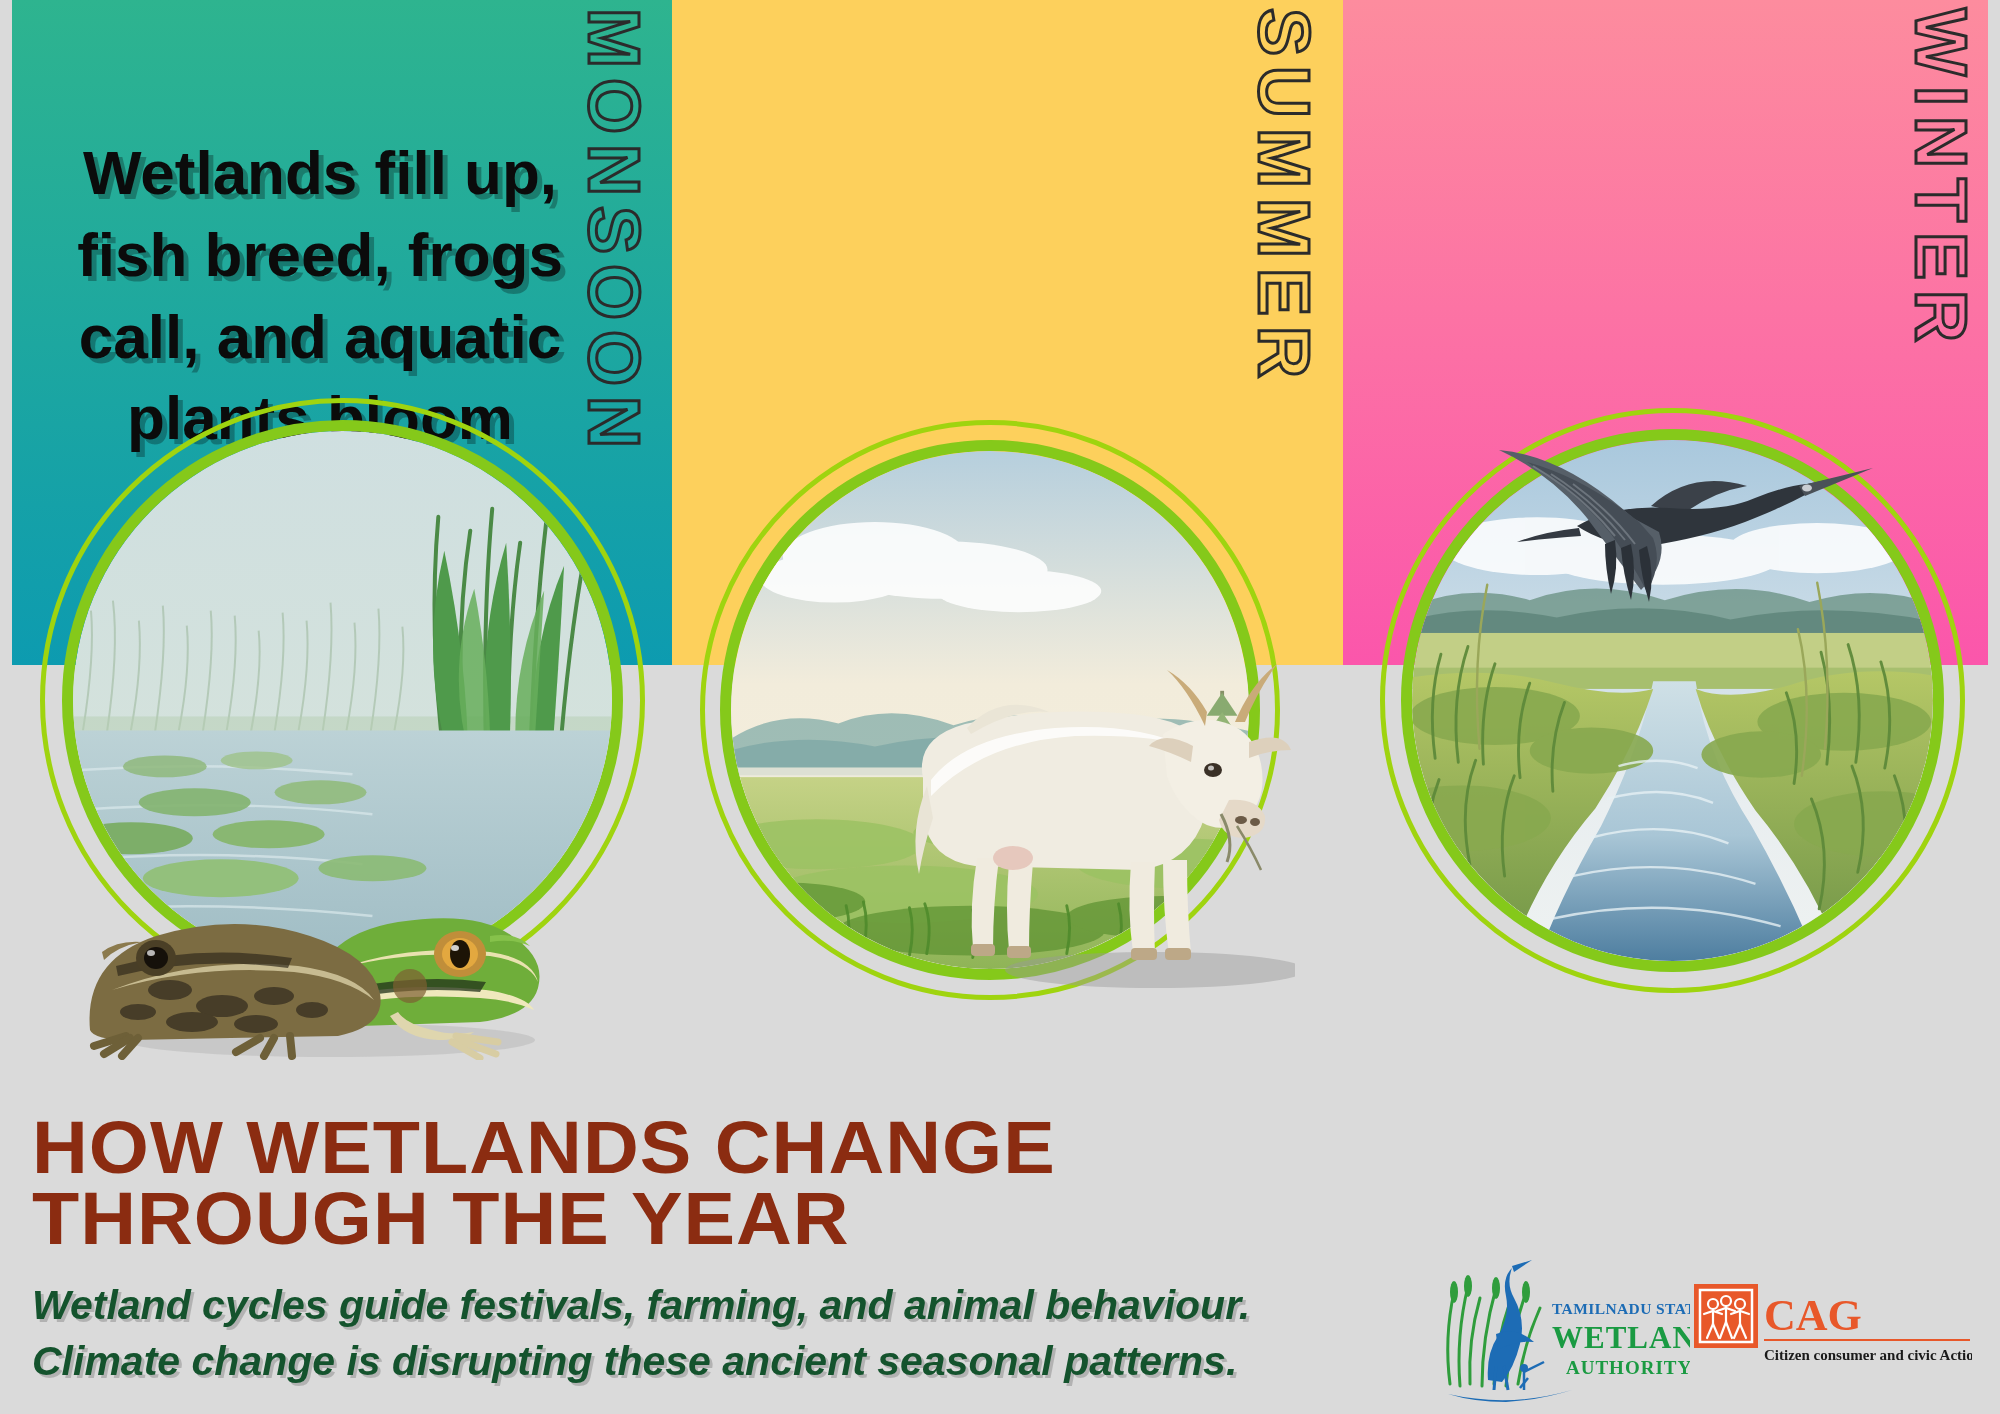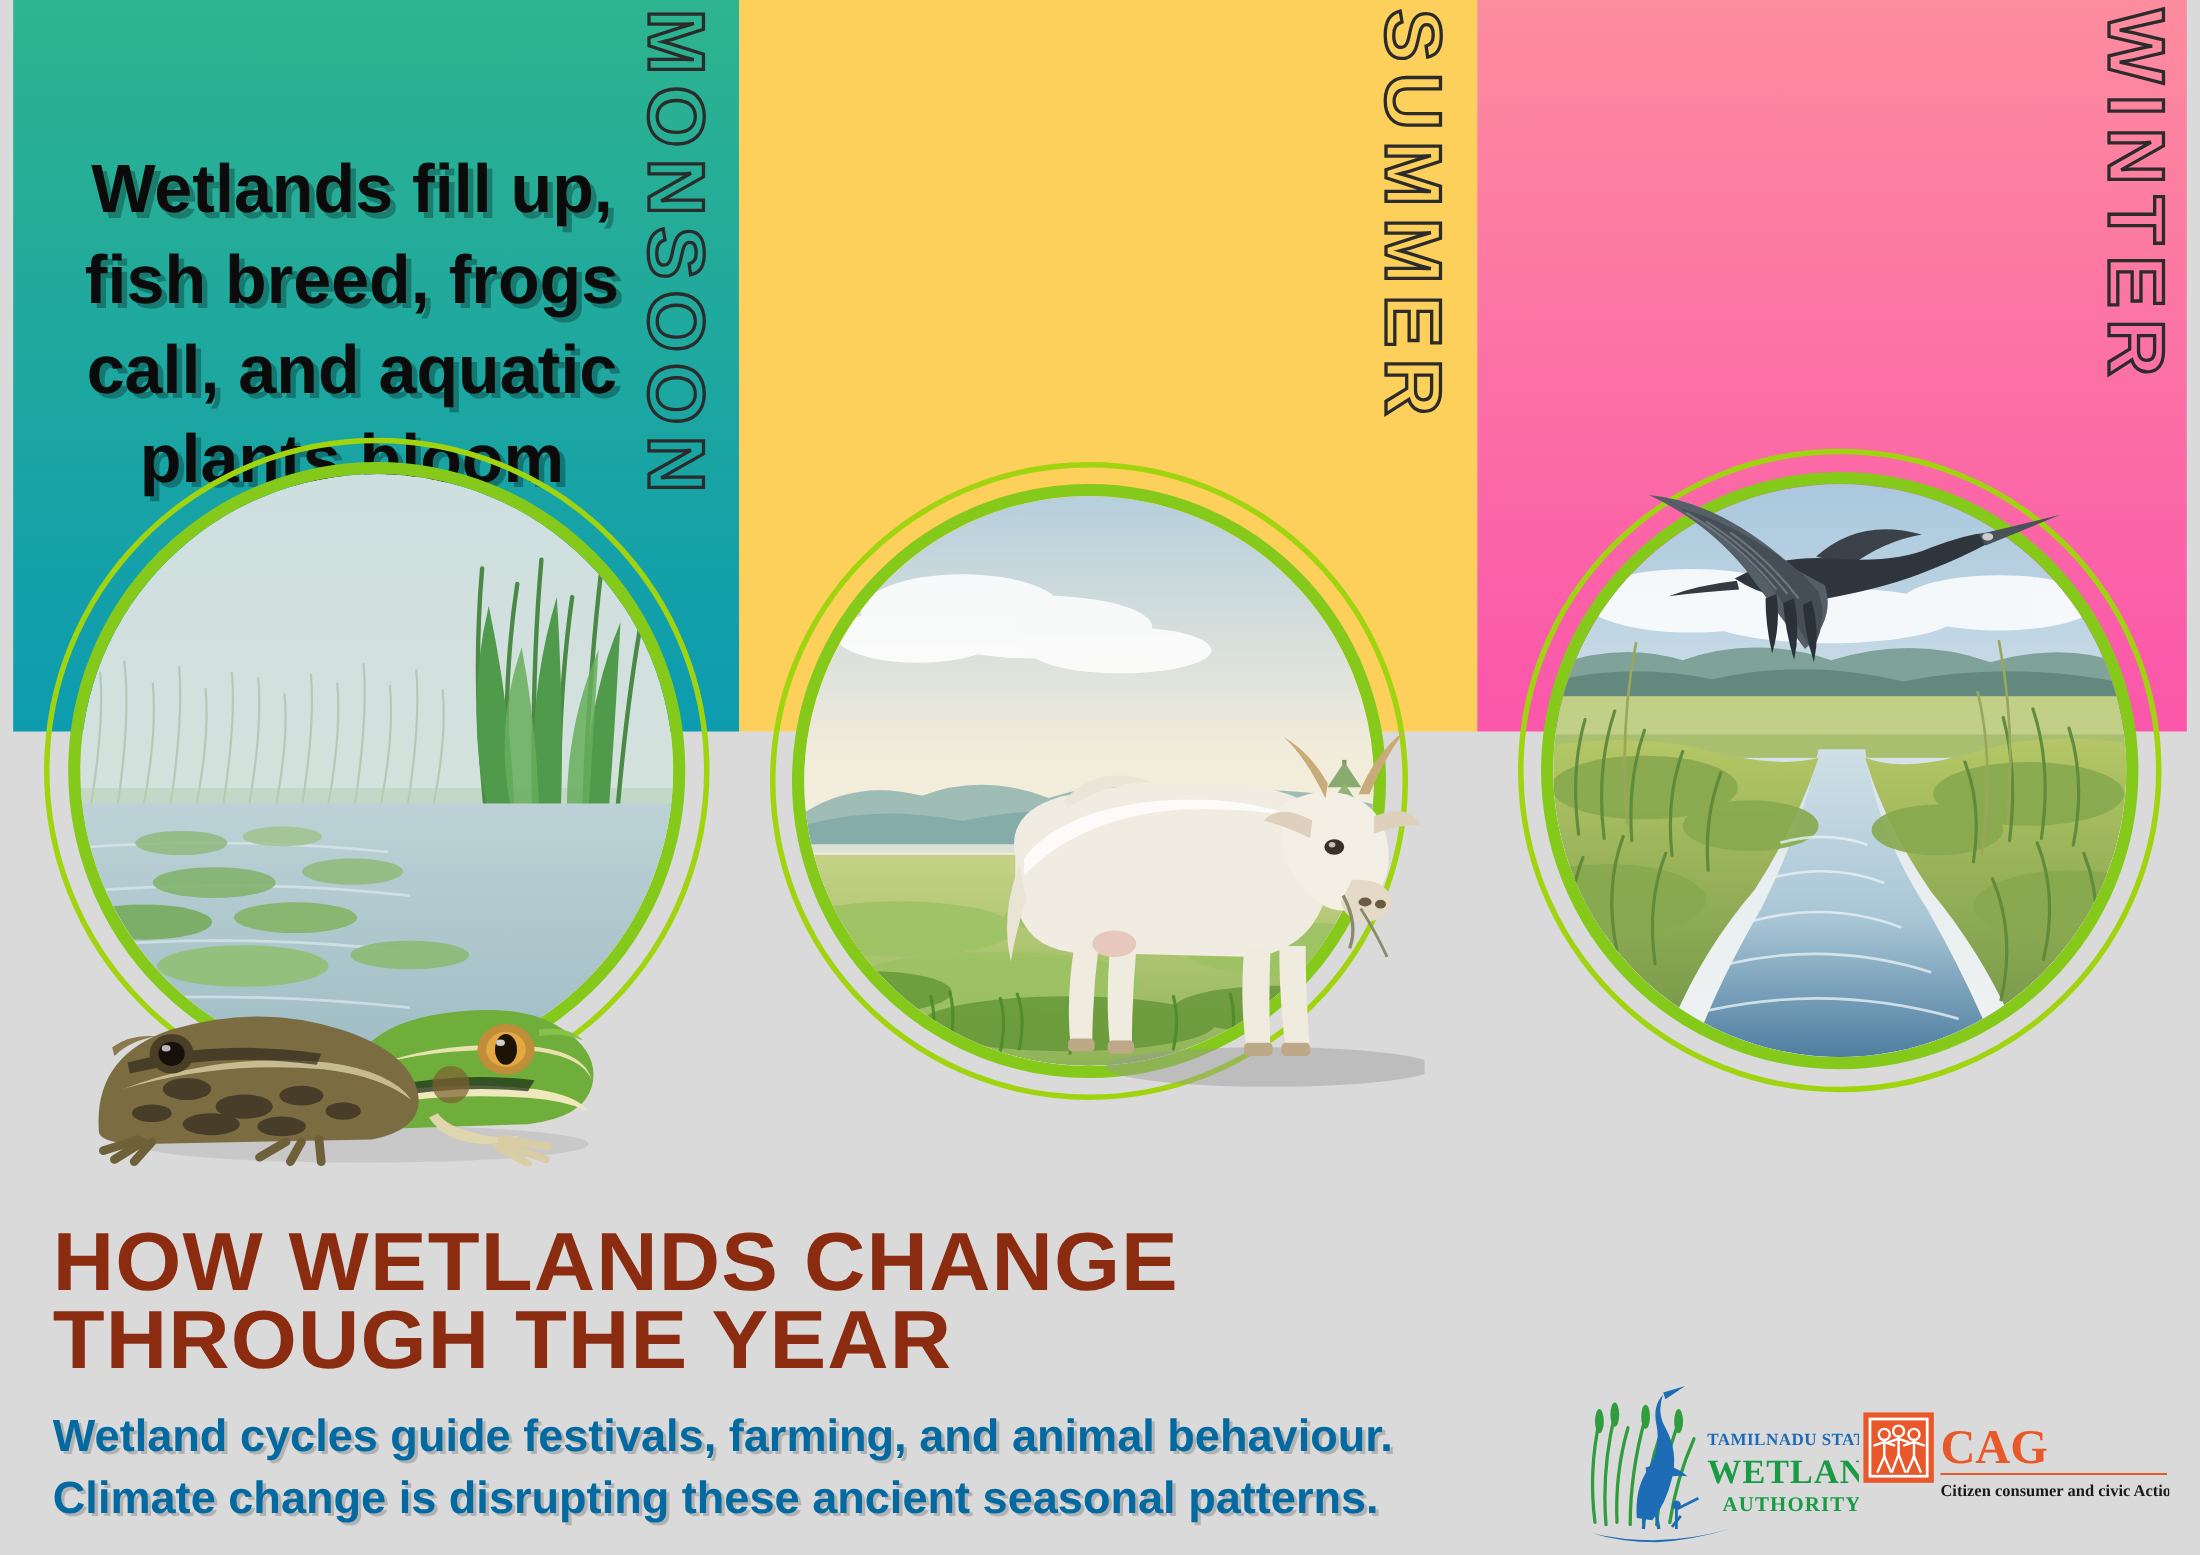--- a/index.html
+++ b/index.html
@@ -94,38 +94,39 @@
   
   #frogs { position: absolute; left: 60px; top: 840px; width: 520px; height: 220px; }
 
   
   #cow { position: absolute; left: 905px; top: 630px; width: 390px; height: 360px; }
 
   
   #bird { position: absolute; left: 1455px; top: 440px; width: 420px; height: 190px; }
 
   
-  #title-block { position: absolute; left: 48px; top: 1112px; width: 1400px; }
+  #title-block { position: absolute; left: 32px; top: 1112px; width: 1400px; }
   #poster-title {
     font-size: 75px;
     font-weight: 900;
     line-height: 0.95;
     letter-spacing: 1px;
     color: #8b2c11;
     font-family: "Liberation Sans", sans-serif;
     white-space: pre-line;
     transform: scaleX(1.03);
     transform-origin: left center;
   }
   #poster-subtitle {
     margin-top: 22px;
     font-size: 41px;
+    font-style: italic;
     font-weight: 600;
     line-height: 1.38;
-    color: #0369a1;
+    color: #14532d;
     white-space: pre-line;
     text-shadow: 3px 3px 0 rgba(0,0,0,0.18);
   }
 
   
   #logo-row { position: absolute; left: 1440px; top: 1258px; width: 545px; height: 150px; }
   #logo-tnswa { position: absolute; left: 0;   top: 0;  width: 250px; height: 148px; }
   #logo-cag   { position: absolute; left: 252px; top: 22px; width: 280px; height: 100px; }
 </style>
 </head>

